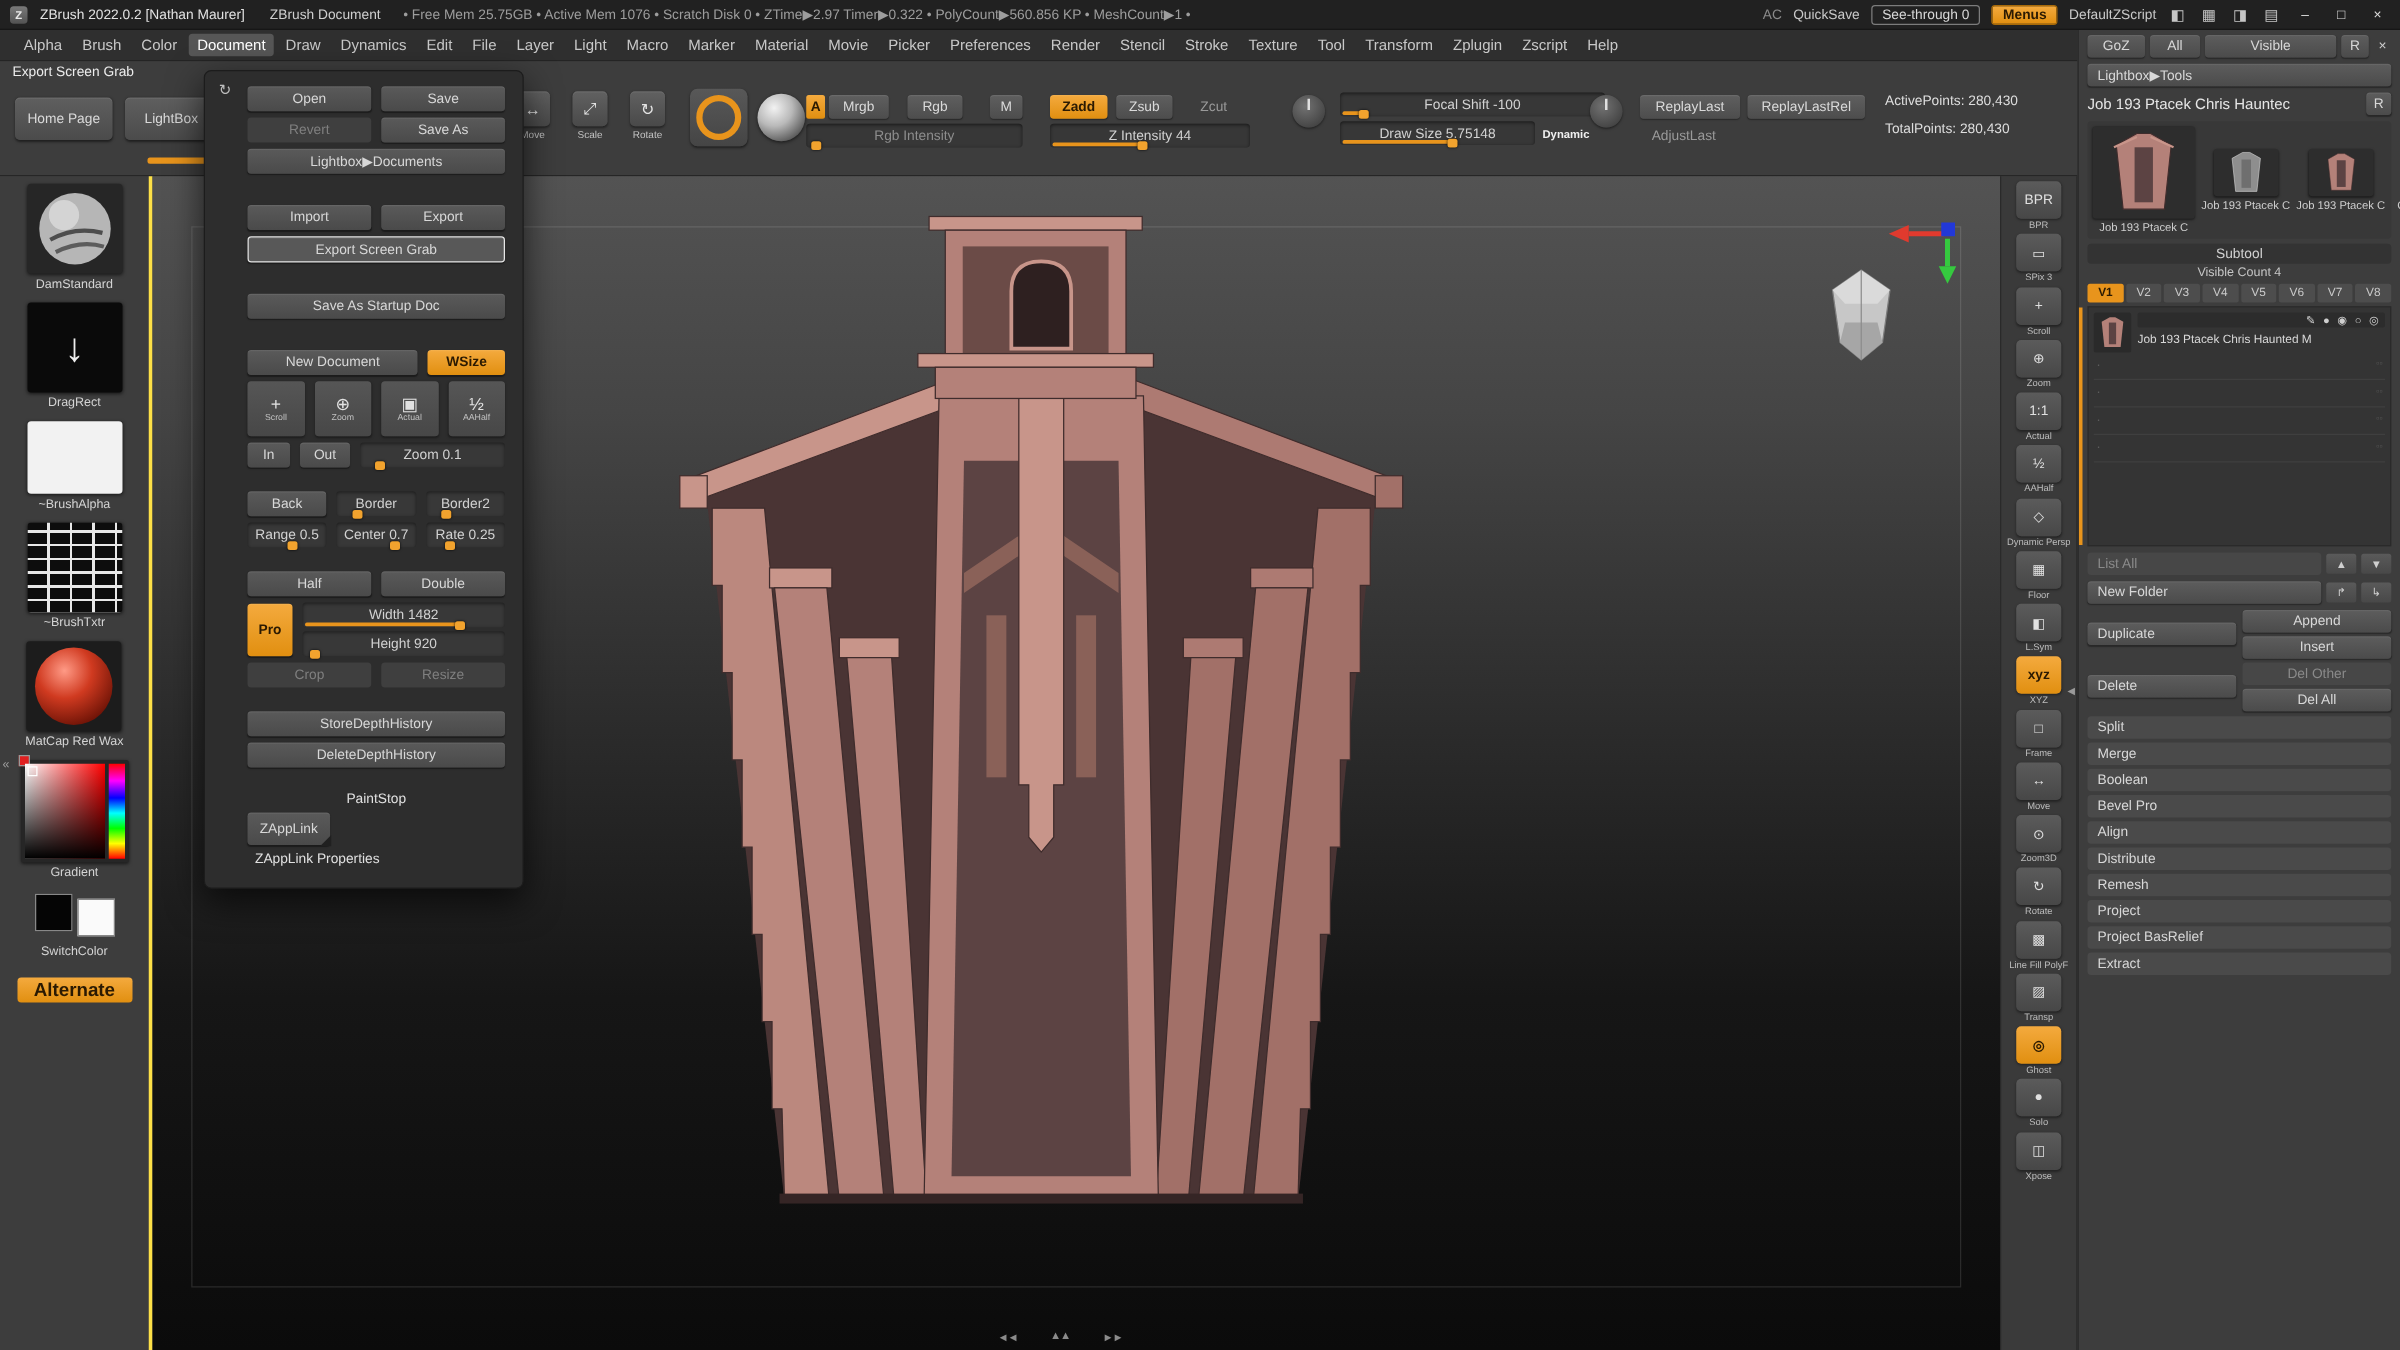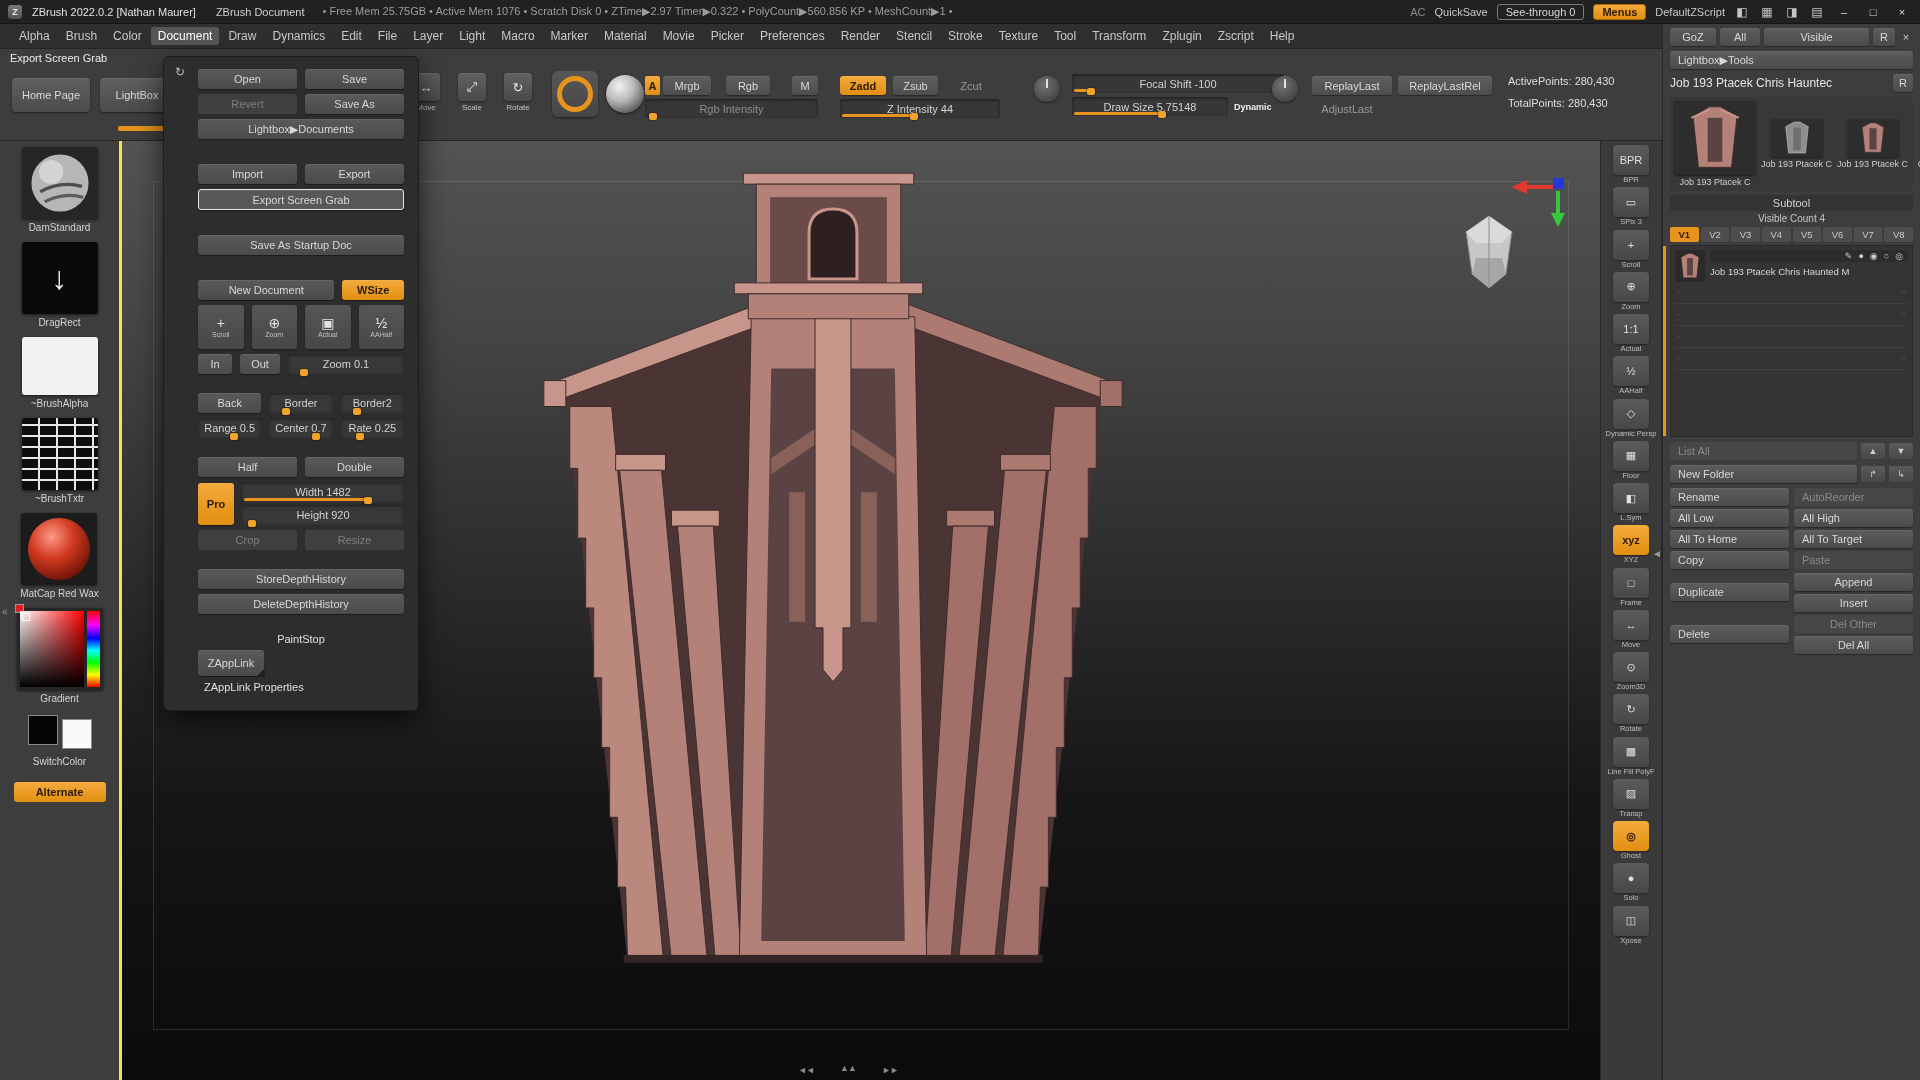--- a/index.html
+++ b/index.html
@@ -84,21 +84,21 @@
 .gradwrap{width:86px;height:82px;display:flex;gap:3px;position:relative;background:#262626;padding:3px;border-radius:2px;
   box-shadow:0 1px 3px rgba(0,0,0,.6);}
 .svbox{flex:1;background:linear-gradient(to top,#000,rgba(0,0,0,0)),linear-gradient(to right,#fff,#f00);position:relative;}
 .svbox::after{content:"";position:absolute;left:2px;top:2px;width:6px;height:6px;border:1px solid #fff;}
 .huebar{width:13px;background:linear-gradient(#f00,#f0f 18%,#00f 36%,#0ff 52%,#0f0 68%,#ff0 84%,#f00);}
 .swatch{position:absolute;left:-2px;top:-4px;width:9px;height:9px;background:#e02020;border:1px solid #999;}
 .switchwrap{width:76px;height:40px;position:relative;}
 .sw-black{position:absolute;left:6px;top:2px;width:30px;height:30px;background:#050505;border:1px solid #888;}
 .sw-white{position:absolute;left:40px;top:6px;width:30px;height:30px;background:#fafafa;border:1px solid #888;}
 .altbtn{width:92px;height:20px;border-radius:3px;background:linear-gradient(#f4aa3e,#e18f10);color:#2b1a02;
-  font-size:11px;font-weight:bold;display:flex;align-items:center;justify-content:center;margin-top:6px;}
+  font-size:15px;font-weight:bold;display:flex;align-items:center;justify-content:center;margin-top:6px;}
 
 
 .canvas{position:absolute;left:122px;top:141px;width:1478px;height:939px;overflow:hidden;
   background:linear-gradient(180deg,#535353 0%,#454545 20%,#2e2e2e 44%,#161616 70%,#0b0b0b 100%);}
 .docborder{position:absolute;left:31px;top:40px;width:1416px;height:849px;border:1px solid rgba(255,255,255,.12);}
 .bmark{position:absolute;font-size:9px;color:#8a8a8a;letter-spacing:-1px;}
 
 
 .rightshelf{position:absolute;left:1600px;top:141px;width:62px;height:939px;background:#3a3a3a;
   border-left:1px solid #2a2a2a;border-right:1px solid #2a2a2a;display:flex;flex-direction:column;align-items:center;
@@ -651,42 +651,54 @@
       <div class="arrbtn i-up"></div>
       <div class="arrbtn i-down"></div>
     </div>
     <div class="rp-row">
       <div class="rp-btn left" style="flex:1;">New Folder</div>
       <div class="arrbtn i-fin"></div>
       <div class="arrbtn i-fout"></div>
     </div>
 
     <div class="grid2">
-      <div class="rp-btn left">Rename</div>
-      <div class="rp-btn dis left">AutoReorder</div>
-      <div class="rp-btn left">All Low</div>
-      <div class="rp-btn left">All High</div>
-      <div class="rp-btn left">All To Home</div>
-      <div class="rp-btn left">All To Target</div>
-      <div class="rp-btn left">Copy</div>
-      <div class="rp-btn dis left">Paste</div>
-    </div>
-    <div class="grid2">
       <div class="rp-btn left" style="margin-top:10px;">Duplicate</div>
       <div class="stack">
         <div class="rp-btn">Append</div>
         <div class="rp-btn">Insert</div>
       </div>
       <div class="rp-btn left" style="margin-top:10px;">Delete</div>
       <div class="stack">
         <div class="rp-btn dis">Del Other</div>
         <div class="rp-btn">Del All</div>
       </div>
     </div>
 
+    <div class="ops">
+
+        <div class="rp-btn left op">Split</div>
+
+        <div class="rp-btn left op">Merge</div>
+
+        <div class="rp-btn left op">Boolean</div>
+
+        <div class="rp-btn left op">Bevel Pro</div>
+
+        <div class="rp-btn left op">Align</div>
+
+        <div class="rp-btn left op">Distribute</div>
+
+        <div class="rp-btn left op">Remesh</div>
+
+        <div class="rp-btn left op">Project</div>
+
+        <div class="rp-btn left op">Project BasRelief</div>
+
+        <div class="rp-btn left op">Extract</div>
+      </div>
   </div>
 
   <div class="edge-ico" style="left:2px;top:606px;">«</div>
   <div class="edge-ico" style="left:1652px;top:548px;">◄</div>
 
   <div class="dropdown">
     <div class="dd-refresh"></div>
 
     <div class="dd-row">
       <div class="dd-btn">Open</div>

